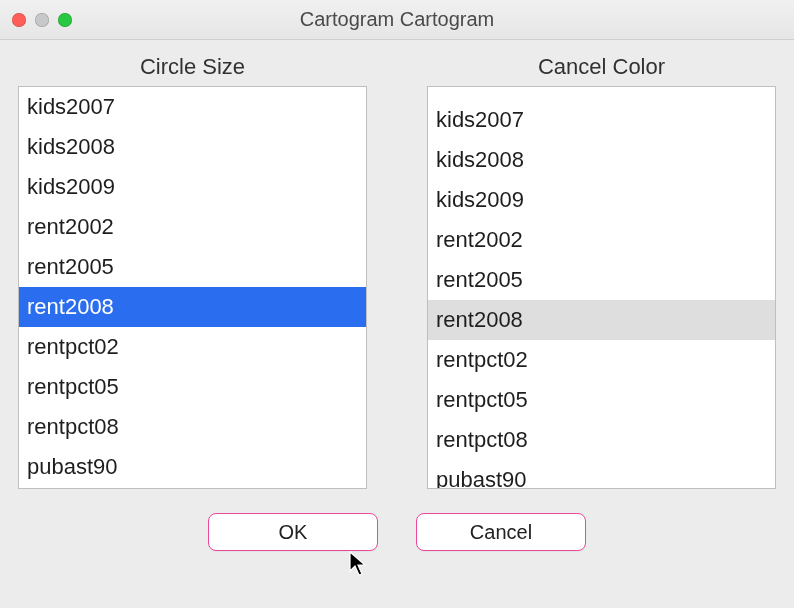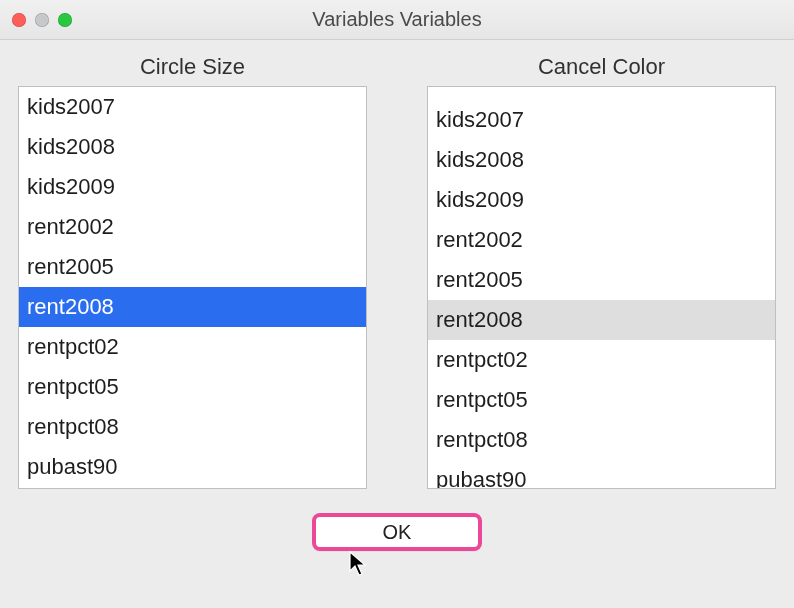--- a/index.html
+++ b/index.html
@@ -46,21 +46,21 @@
     }
     .list-item.selected-primary { background: #2b6def; color: #ffffff; }
     .list-item.selected-secondary { background: #dedede; }
     .buttonbar {
       display: flex; justify-content: center; gap: 38px;
       padding: 24px 0 0 0;
     }
     .btn {
       min-width: 170px; height: 38px;
       background: #ffffff;
-      border: 4px solid #ec4899;
+      border: 1px solid #ec4899;
       border-radius: 8px;
       font-size: 20px; color: #222;
       box-shadow: 0 1px 1px rgba(0,0,0,0.04);
       cursor: pointer;
     }
     .cursor {
       position: absolute;
       width: 22px; height: 28px;
       pointer-events: none;
     }
@@ -68,21 +68,21 @@
   </style>
 </head>
 <body>
 
 <div class="titlebar">
   <div class="traffic">
     <div class="tl close"></div>
     <div class="tl min"></div>
     <div class="tl max"></div>
   </div>
-  <div class="title">Variables Variables</div>
+  <div class="title">Cartogram Cartogram</div>
 </div>
 
 <div class="content">
   <div class="columns">
     <div class="col">
       <div class="col-header">Circle Size</div>
       <div class="listbox" id="size-listbox">
         <div class="list-inner" id="size-list-inner" style="top: 0px;">
             <div class="list-item">kids2007</div>
             <div class="list-item">kids2008</div>
@@ -112,20 +112,21 @@
             <div class="list-item">rentpct05</div>
             <div class="list-item">rentpct08</div>
             <div class="list-item">pubast90</div>
           </div>
       </div>
     </div>
   </div>
 
   <div class="buttonbar">
     <button class="btn">OK</button>
+    <button class="btn">Cancel</button>
   </div>
 </div>
 
 <div class="cursor" id="cursor" style="left: 348px; top: 551px;">
   <svg viewBox="0 0 20 28">
     <path d="M1 1 L1 20 L6 15 L10 24 L13 23 L9 14 L16 14 Z" fill="#000000" stroke="#ffffff" stroke-width="1.2"></path>
   </svg>
 </div>
 
 </body></html>

